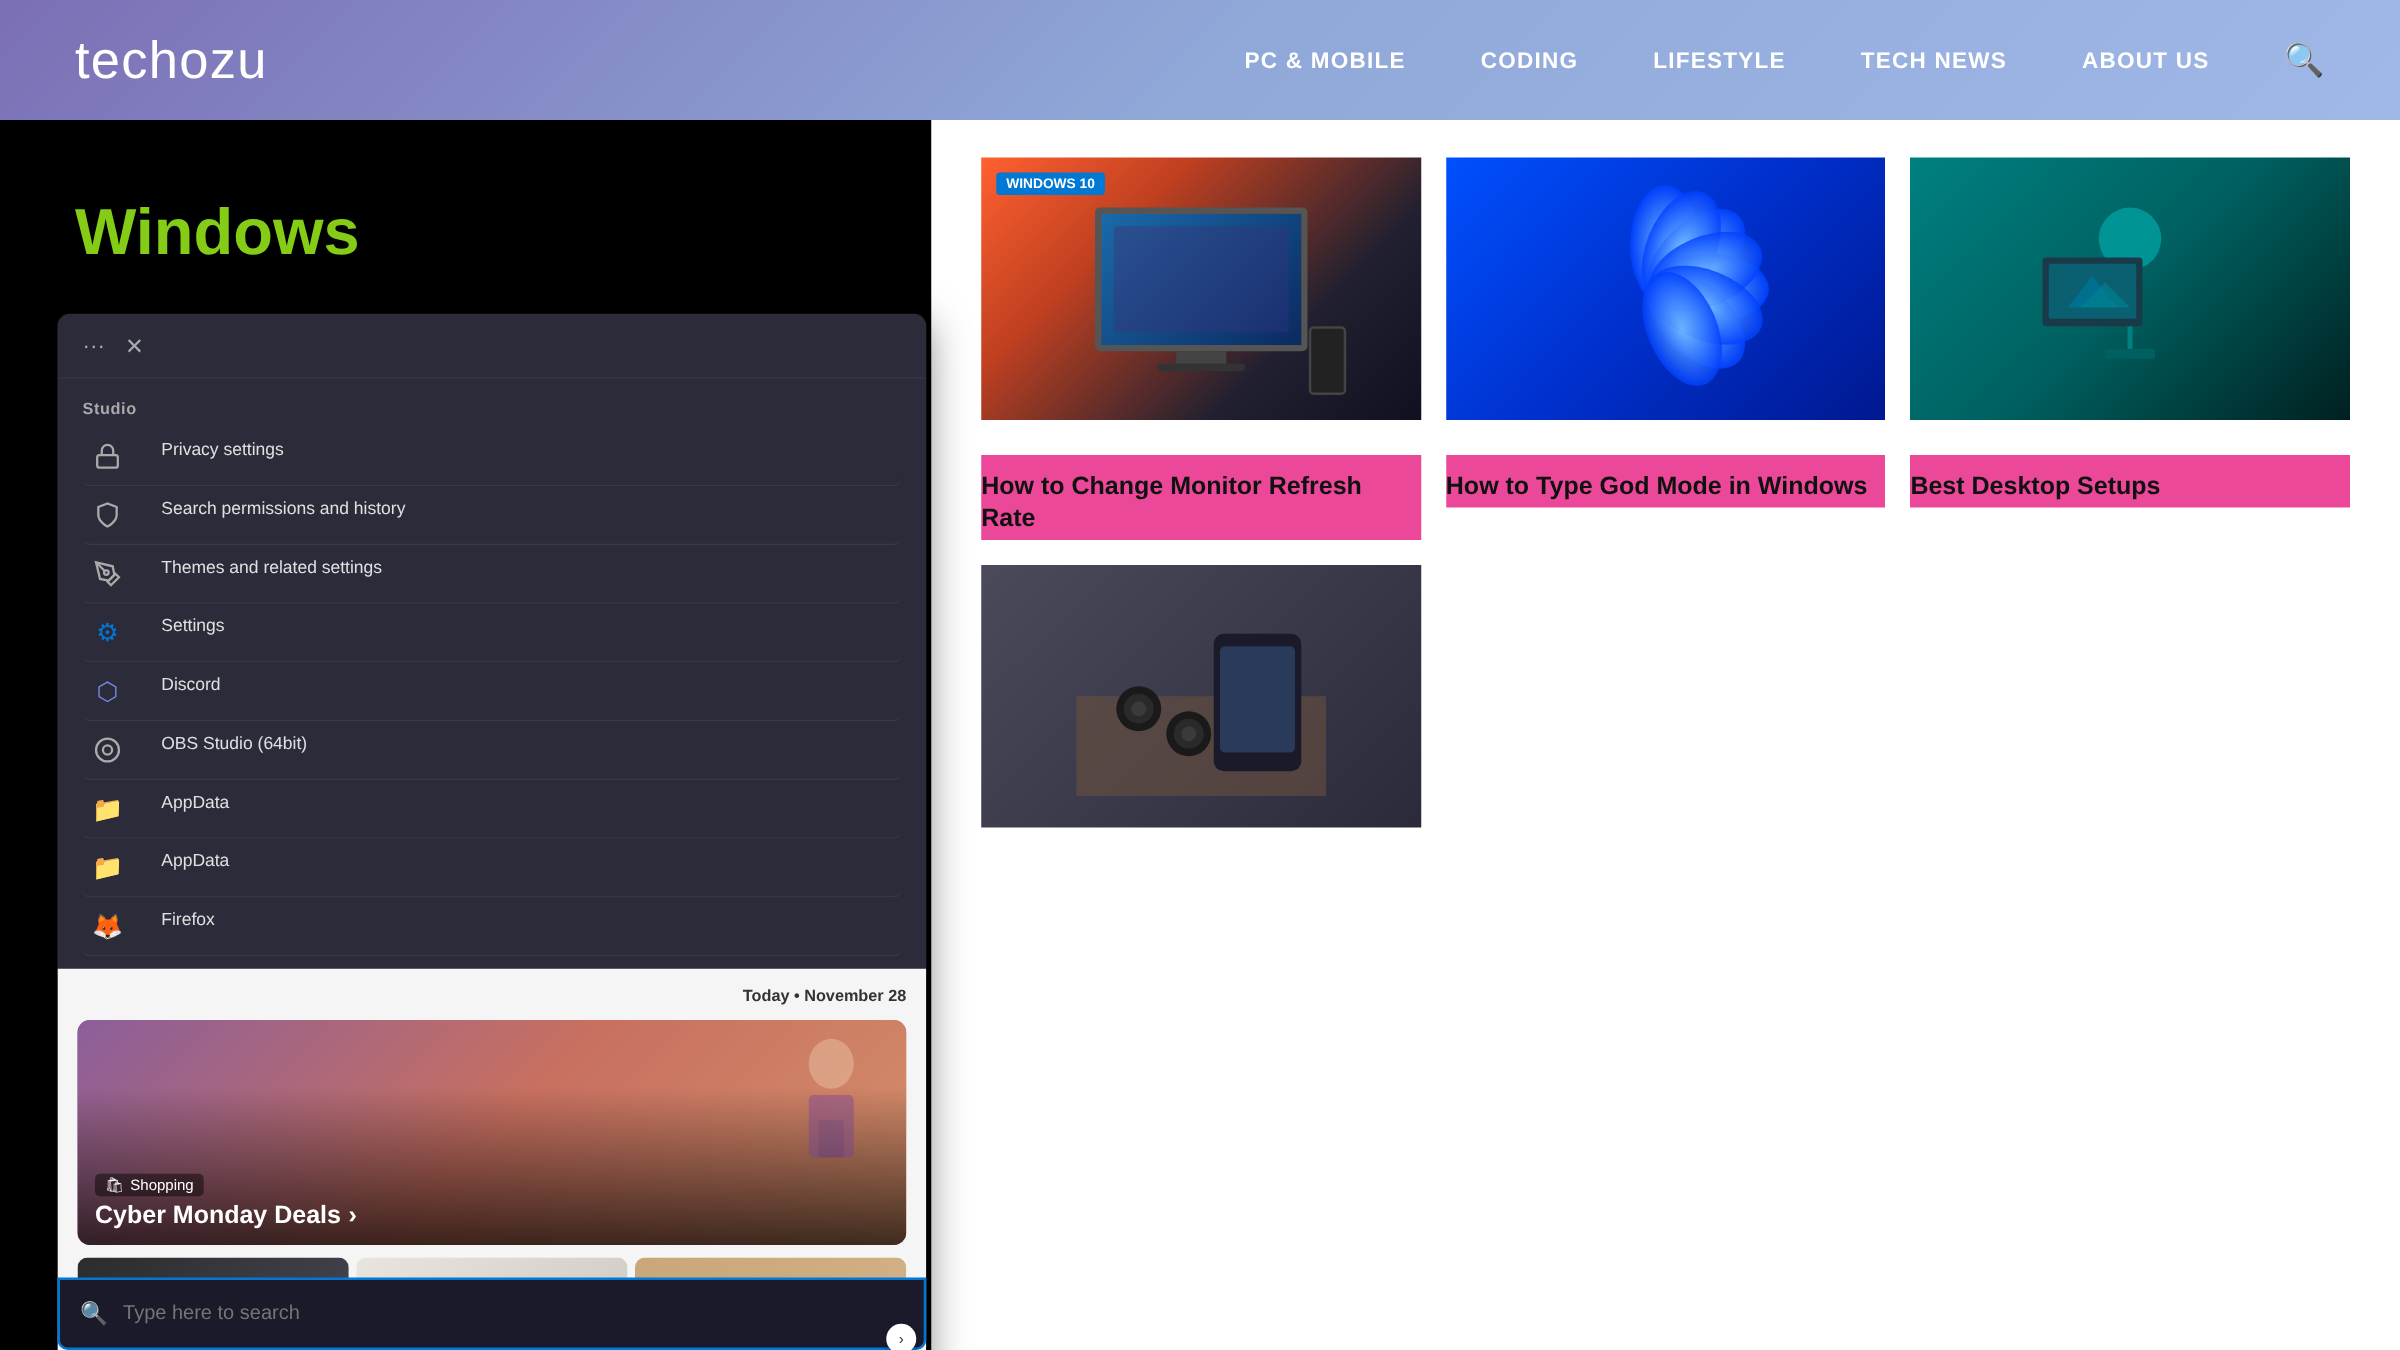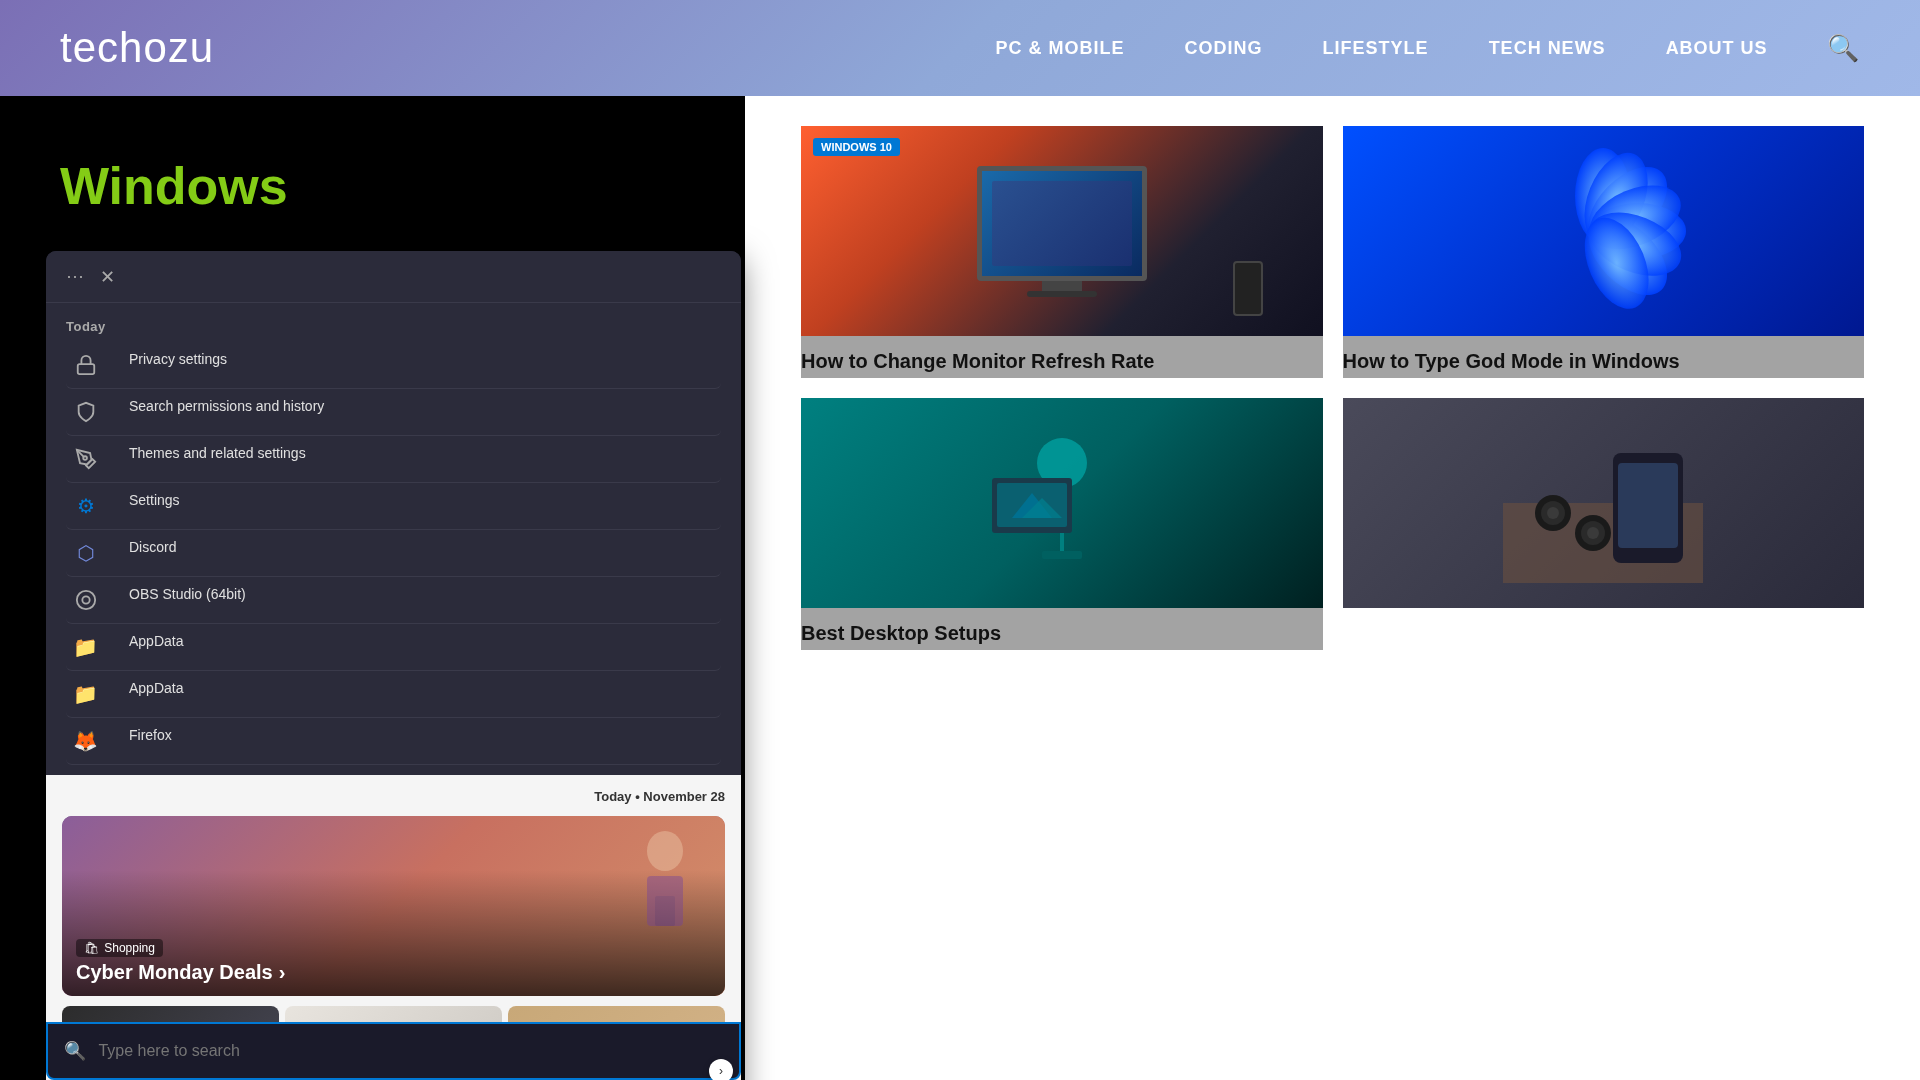--- a/index.html
+++ b/index.html
@@ -302,23 +302,23 @@
       background: transparent;
       border: none;
       outline: none;
       flex: 1;
     }
 
     
     .right-content {
       flex: 1;
       background: #fff;
-      padding: 30px 56px;
+      padding: 30px 40px;
       display: grid;
-      grid-template-columns: 1fr 1fr;
+      grid-template-columns: 1fr 1fr 1fr;
       grid-template-rows: auto auto;
       gap: 20px;
       align-content: start;
     }
 
     .article-img {
       width: 100%;
       height: 210px;
       object-fit: cover;
       display: block;
@@ -366,22 +366,23 @@
 
     .article-img.earbuds {
       background: linear-gradient(135deg, #4a4a5a 0%, #2a2a3a 50%, #1a1a2a 100%);
       display: flex;
       align-items: center;
       justify-content: center;
       font-size: 60px;
     }
 
     .article-text-area {
-      background: #a3a3a3;
+      background: #ec4899;
       padding: 12px 0 4px;
+      margin-top: 28px;
     }
     .article-title {
       font-size: 20px;
       font-weight: 600;
       color: #111;
       line-height: 1.3;
     }
 
     .article-card-wrapper {
       display: flex;
@@ -415,21 +416,21 @@
     <div class="search-dialog">
 
       <div class="search-tabs">
         <div class="search-tabs-right">
           <span class="search-dots">···</span>
           <span class="search-close">✕</span>
         </div>
       </div>
 
       <div class="recent-section">
-        <div class="recent-label">Today</div>
+        <div class="recent-label">Studio</div>
 
         <div class="recent-item">
           <div class="recent-icon">
             <svg width="22" height="22" viewBox="0 0 24 24" fill="none" stroke="#aaa" stroke-width="2">
               <rect x="3" y="11" width="18" height="11" rx="2" ry="2"></rect>
               <path d="M7 11V7a5 5 0 0 1 10 0v4"></path>
             </svg>
           </div>
           <span class="recent-text">Privacy settings</span>
         </div>

